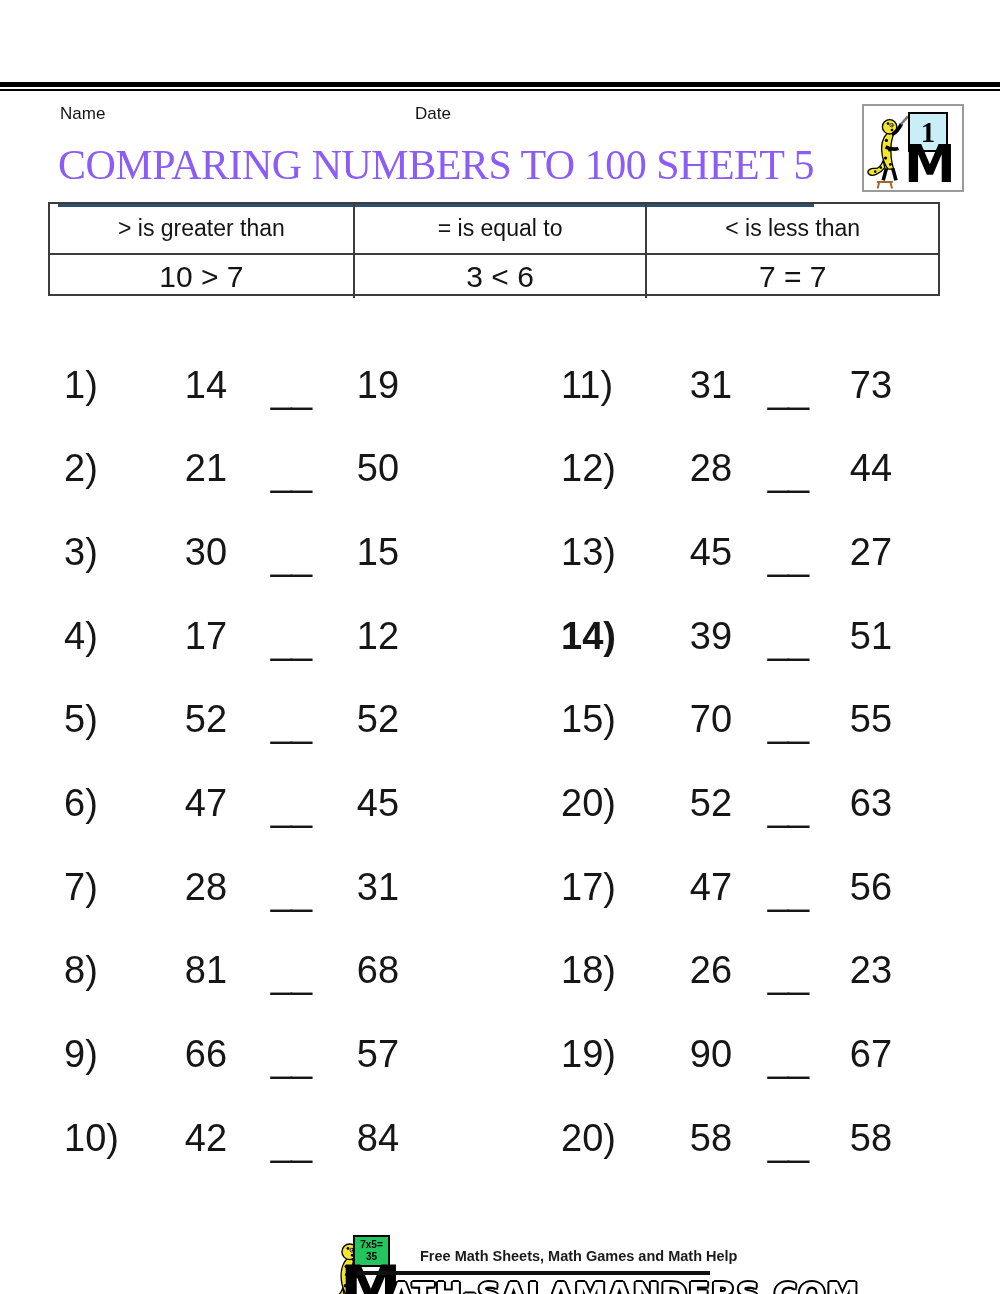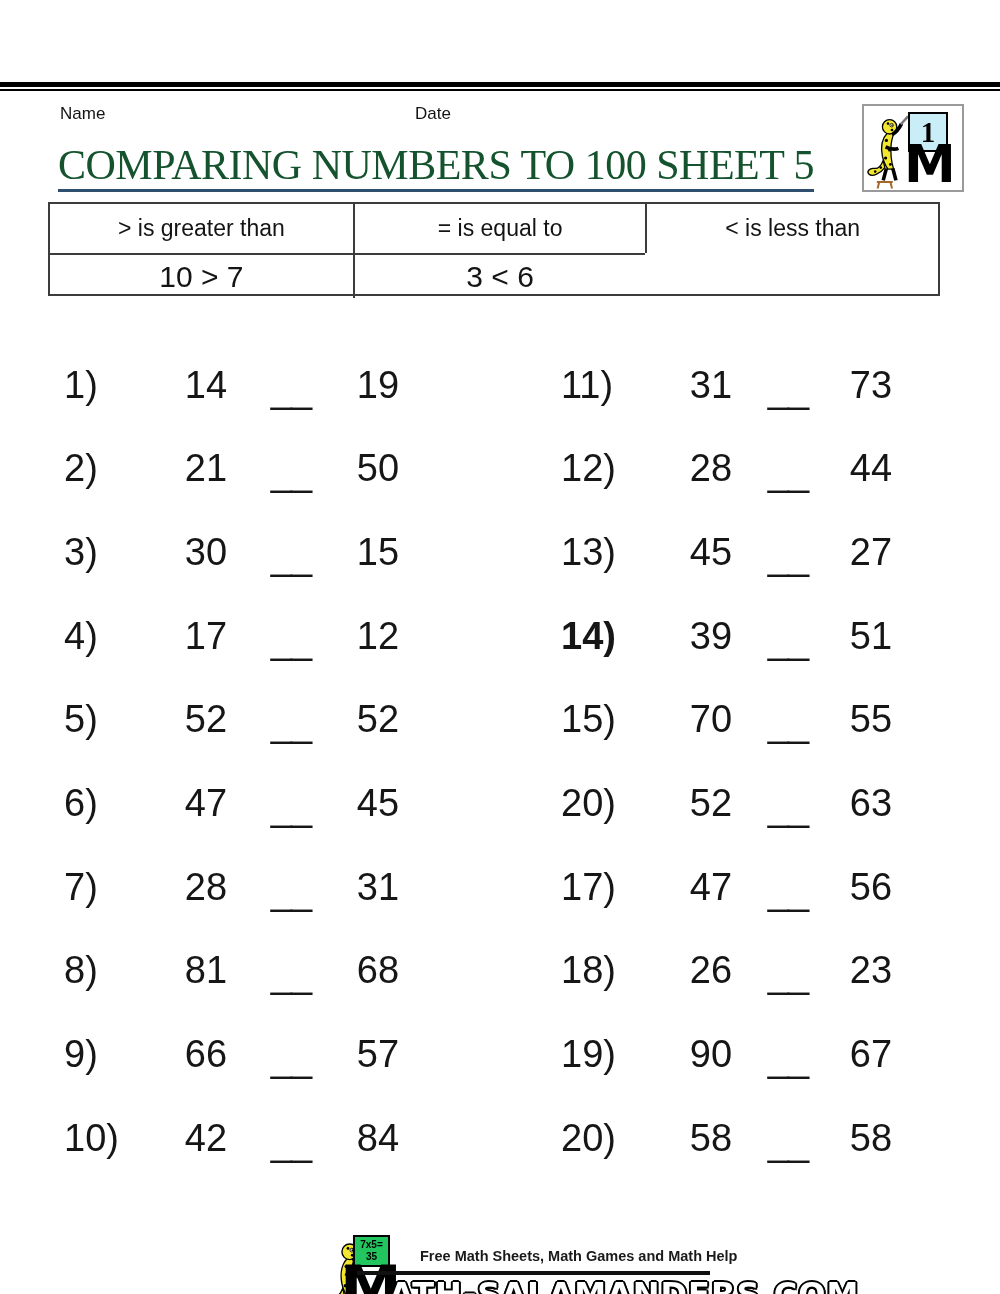--- a/index.html
+++ b/index.html
@@ -24,21 +24,21 @@
     background:#c9eef7; border:2.5px solid #000; box-sizing:border-box;
     display:flex; align-items:center; justify-content:center;
     font-family:"Liberation Serif", serif; font-weight:bold; font-size:29px; color:#000; }
   .corner-m { position:absolute; left:40px; top:32px; font-size:52px; font-weight:900;
     line-height:1; letter-spacing:-5px; font-family:"DejaVu Sans", sans-serif; color:#000; }
   .corner-sal { position:absolute; left:0px; top:4px; }
 
   
   .page-title { position:absolute; left:58px; top:100px; white-space:nowrap;
     font-family:"Liberation Serif", serif; font-size:42px; letter-spacing:-0.5px;
-    color:#14532d; border-bottom:3px solid #2f4f6f; padding-bottom:3px; line-height:1.0; }
+    color:#8b5cf6; border-bottom:3px solid #2f4f6f; padding-bottom:18px; line-height:1.0; }
 
   
   .legend { position:absolute; left:48px; top:158px; width:892px; height:94px;
     display:grid; grid-template-columns:34.1% 32.95% 32.95%; grid-template-rows:49px 45px;
     border:2px solid #3c3c3c; box-sizing:border-box; }
   .legend .cell { display:flex; align-items:center; justify-content:center;
     border-left:2px solid #3c3c3c; border-top:2px solid #3c3c3c; }
   .legend .cell.c0 { border-left:none; }
   .legend .cell.r0 { border-top:none; }
   .legend .hdr { font-size:23px; }
@@ -117,20 +117,21 @@
   </div>
 
   <div class="page-title">COMPARING NUMBERS TO 100 SHEET 5</div>
 
   <div class="legend">
     <div class="cell hdr r0 c0">&gt; is greater than</div>
     <div class="cell hdr r0">= is equal to</div>
     <div class="cell hdr r0">&lt; is less than</div>
     <div class="cell ex c0">10 &gt; 7</div>
     <div class="cell ex">3 &lt; 6</div>
+    <div class="cell ex">7 = 7</div>
   </div>
 
   <div id="problems">
       <div class="prow" style="top: 299px;">
         <span class="plabel" style="left: 64px; width: 72px;">1)</span>
         <span class="pnum" style="left: 180px; width: 52px;">14</span>
         <span class="pblank" style="left: 260px; width: 62px;">__</span>
         <span class="pnum" style="left: 352px; width: 52px;">19</span>
         <span class="plabel" style="left: 561px; width: 72px;">11)</span>
         <span class="pnum" style="left: 685px; width: 52px;">31</span>

